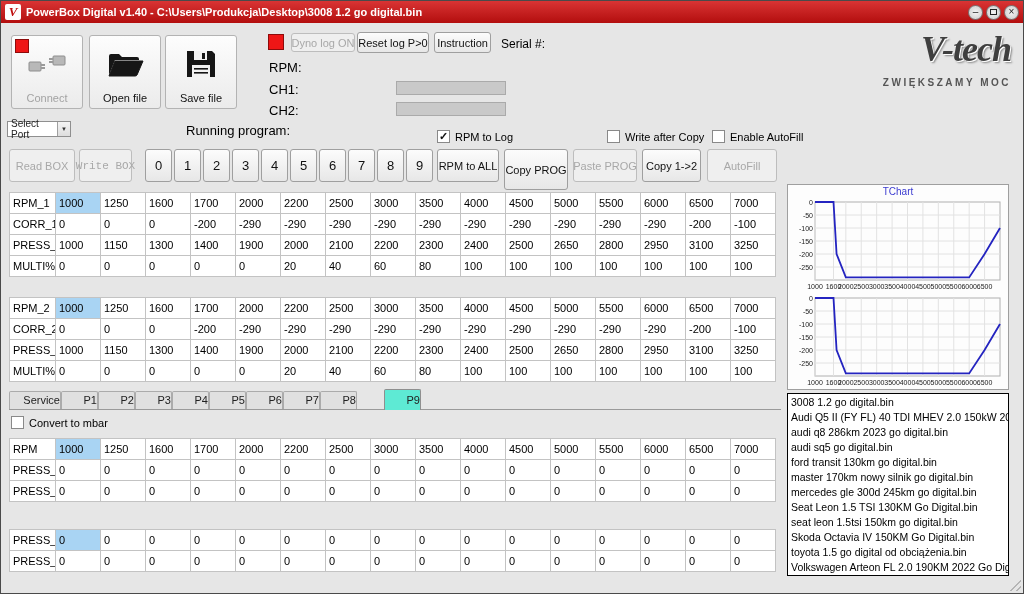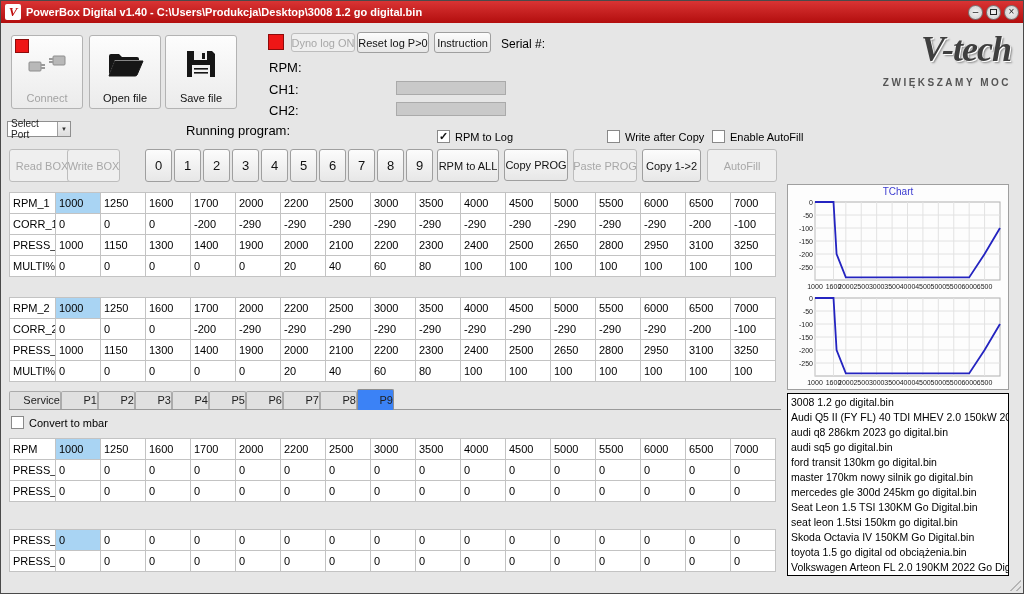--- a/index.html
+++ b/index.html
@@ -54,22 +54,22 @@
     background:#fff; font-size:11px; line-height:20px; padding-left:3px; overflow:hidden; }
   .t-label { width:46px; }
   .t-cell.hl { background:#a9d4f3; }
 
   
   .tabstrip { display:flex; align-items:flex-end; width:772px; height:21px; border-bottom:1px solid #9a9a9a; }
   .tab { width:37px; height:18px; background:#e0e0e0; border:1px solid #ababab; border-bottom:none;
     border-radius:2px 2px 0 0; font-size:11px; text-align:right; line-height:17px; color:#222;
     cursor:pointer; margin-right:0px; }
   .tab:first-child { width:52px; }
-  .tab.active { height:21px; background:#3b82f6; border-color:#8f8f8f; line-height:20px;
-    position:relative; margin-bottom:-1px; }
+  .tab.active { height:21px; background:#5eead4; border-color:#8f8f8f; line-height:20px;
+    position:relative; margin-bottom:-1px;margin-left:27px; }
 
   .heading { font-size:12px; font-weight:bold; color:#4d7c0f; text-align:left; white-space:pre;margin-top:32px; }
 
   
   .panel { background:#fdfdfd; border:1px solid #9f9f9f; }
   .chart-title { font-size:10px; color:#3a3ad0; text-align:center; height:13px; line-height:13px; }
   .file-list { background:#fff; border:1px solid #000000; overflow:hidden; padding-top:1px; }
   .file-item { font-size:10.5px; line-height:15px; padding-left:3px; white-space:nowrap;
     overflow:hidden; color:#000; cursor:default; }
 
@@ -179,21 +179,21 @@
     <span>Write after Copy</span>
   </div>
   <div class="cbrow abs" style="left:711px; top:129px;">
     <span class="cb"></span>
     <span>Enable AutoFill</span>
   </div>
 
   <div class="btn disabled abs" style="left:8px; top:148px; width:66px; height:33px;">
       <span>Read BOX</span>
     </div>
-  <div class="btn disabled abs" style="left:66px; top:148px; width:53px; height:33px;">
+  <div class="btn disabled abs" style="left:78px; top:148px; width:53px; height:33px;font-family:Liberation Mono, monospace;">
       <span>Write BOX</span>
     </div>
   <div class="btn digit abs" style="left:144px; top:148px; width:27px; height:33px;">
       <span>0</span>
     </div>
   <div class="btn digit abs" style="left:173px; top:148px; width:27px; height:33px;">
       <span>1</span>
     </div>
   <div class="btn digit abs" style="left:202px; top:148px; width:27px; height:33px;">
       <span>2</span>
@@ -215,21 +215,21 @@
     </div>
   <div class="btn digit abs" style="left:376px; top:148px; width:27px; height:33px;">
       <span>8</span>
     </div>
   <div class="btn digit abs" style="left:405px; top:148px; width:27px; height:33px;">
       <span>9</span>
     </div>
   <div class="btn abs" style="left:436px; top:148px; width:62px; height:33px;">
       <span>RPM to ALL</span>
     </div>
-  <div class="btn abs" style="left:503px; top:148px; width:64px; height:32px;text-align:center;">
+  <div class="btn abs" style="left:503px; top:148px; width:64px; height:41px;text-align:center;">
       <span>Copy PROG</span>
     </div>
   <div class="btn disabled abs" style="left:572px; top:148px; width:64px; height:33px;">
       <span>Paste PROG</span>
     </div>
   <div class="btn abs" style="left:641px; top:148px; width:59px; height:33px;">
       <span>Copy 1-&gt;2</span>
     </div>
   <div class="btn disabled abs" style="left:706px; top:148px; width:70px; height:33px;">
       <span>AutoFill</span>

